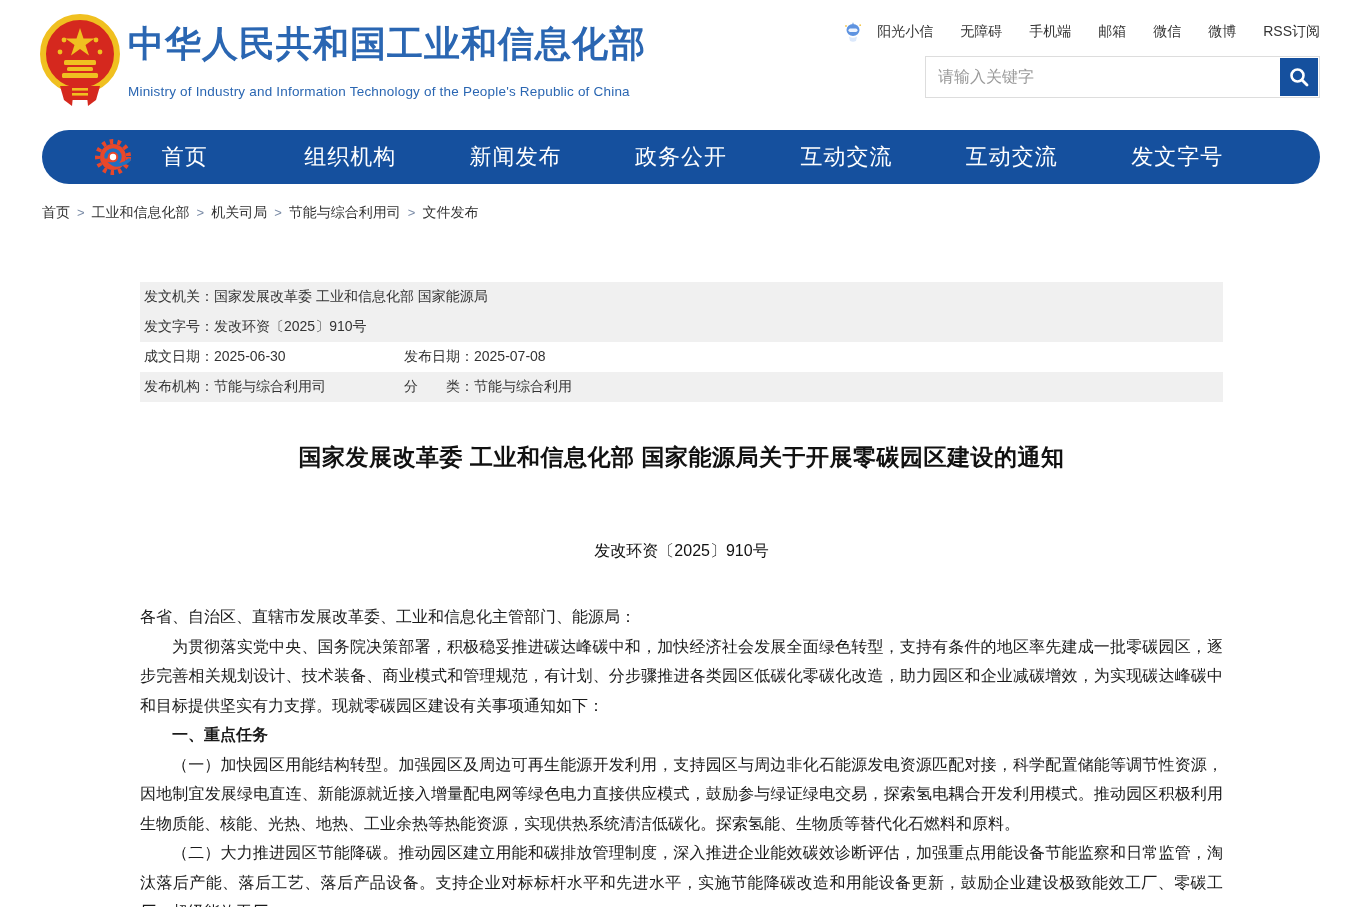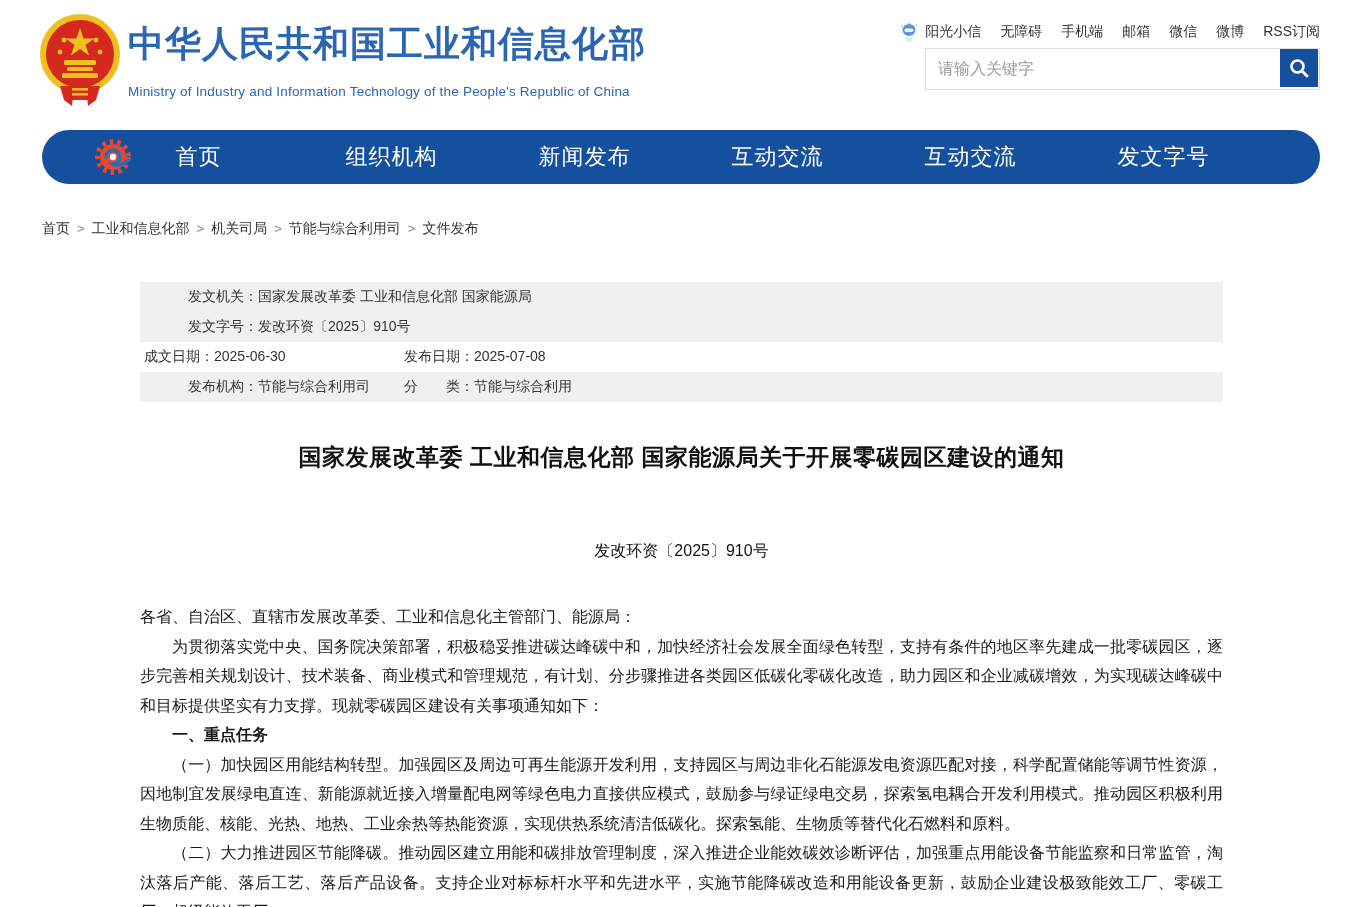--- a/index.html
+++ b/index.html
@@ -9,53 +9,53 @@
 
   
   .header { position:absolute; top:0; left:0; width:1367px; height:122px; background:#fff;padding-left:28px; }
   .brand { position:absolute; left:40px; top:14px; display:flex; align-items:center; }
   .emblem { width:80px; height:94px; flex:0 0 auto; }
   .brand-text { margin-left:8px; }
   .site-title { font-size:36px; font-weight:bold; color:#2a66b2; letter-spacing:1px; line-height:1.15;
     font-family:"Liberation Sans","DejaVu Sans",sans-serif; }
   .site-subtitle { font-size:13.5px; color:#2a66b2; margin-top:20px; letter-spacing:0.2px; }
 
-  .topbar { position:absolute; top:22px; right:47px; display:flex; align-items:center; gap:19px;
+  .topbar { position:absolute; top:22px; right:47px; display:flex; align-items:center; gap:27px;
     font-size:14px; color:#333; white-space:nowrap; }
   .topbar a { color:#333; text-decoration:none; cursor:pointer; }
   .robot-ic { width:18px; height:20px; margin-right:-12px; }
 
-  .searchbox { position:absolute; top:48px; right:47px; width:395px; height:42px;
-    border:1px solid #ddd; background:#fff; display:flex; }
+  .searchbox { position:absolute; top:56px; right:47px; width:395px; height:42px;
+    border:1px solid #ddd; background:#fff; display:flex; align-items:center; }
   .search-input { flex:1; height:100%; border:none; outline:none; font-size:16px; color:#333;
     padding:0 12px; font-family:"Liberation Sans","DejaVu Sans",sans-serif; }
   .search-input::placeholder { color:#9a9a9a; }
   .search-btn { width:38px; height:38px; margin-right:1px; background:#15509e; border:none;
     display:flex; align-items:center; justify-content:center; cursor:pointer; }
 
   
   .nav { position:absolute; top:130px; left:42px; width:1278px; height:54px;
     background:#15509e; border-radius:28px; }
   .nav-logo { position:absolute; left:52px; top:7px; width:42px; height:40px; }
   .nav-items { position:absolute; left:60px; right:60px; top:0; height:54px;
     display:flex; list-style:none; }
   .nav-items li { flex:1; display:flex; align-items:center; justify-content:center; }
   .nav-items a { color:#fff; font-size:22px; text-decoration:none; letter-spacing:1px; cursor:pointer; }
 
   
-  .breadcrumb { position:absolute; top:220px; left:42px; font-size:14px; color:#333;text-align:center; }
+  .breadcrumb { position:absolute; top:204px; left:42px; font-size:14px; color:#333;text-align:center; }
   .breadcrumb a { color:#333; text-decoration:none; cursor:pointer; }
   .crumb-sep { color:#7a8ba6; margin:0 7px; font-size:13px; }
 
   
   .content { position:absolute; top:282px; left:140px; width:1083px; }
 
   .meta-table { width:100%; font-size:14px; color:#333; }
   .meta-row { height:30px; display:flex; align-items:center; position:relative; }
-  .meta-row.gray { background:#f0f0f0;padding-left:44px; }
+  .meta-row.gray { background:#f0f0f0; }
   .meta-cell { padding-left:4px; white-space:nowrap; }
   .meta-cell.second { position:absolute; left:260px; }
   .meta-label { color:#333; }
 
   .doc-title { margin-top:40px; text-align:center; font-size:23px; font-weight:bold; color:#111;
     letter-spacing:0.5px; }
   .doc-number { margin-top:68px; text-align:center; font-size:16px; color:#111; }
 
   .doc-body { margin-top:40px; font-size:16px; line-height:29.5px; color:#1a1a1a;
     text-align:justify; }
@@ -134,20 +134,23 @@
       <li>
           <a>首页</a>
         </li>
       <li>
           <a>组织机构</a>
         </li>
       <li>
           <a>新闻发布</a>
         </li>
       <li>
+          <a>政务公开</a>
+        </li>
+      <li>
           <a>互动交流</a>
         </li>
       <li>
           <a>互动交流</a>
         </li>
       <li>
           <a>发文字号</a>
         </li>
     </ul>
   </div>

